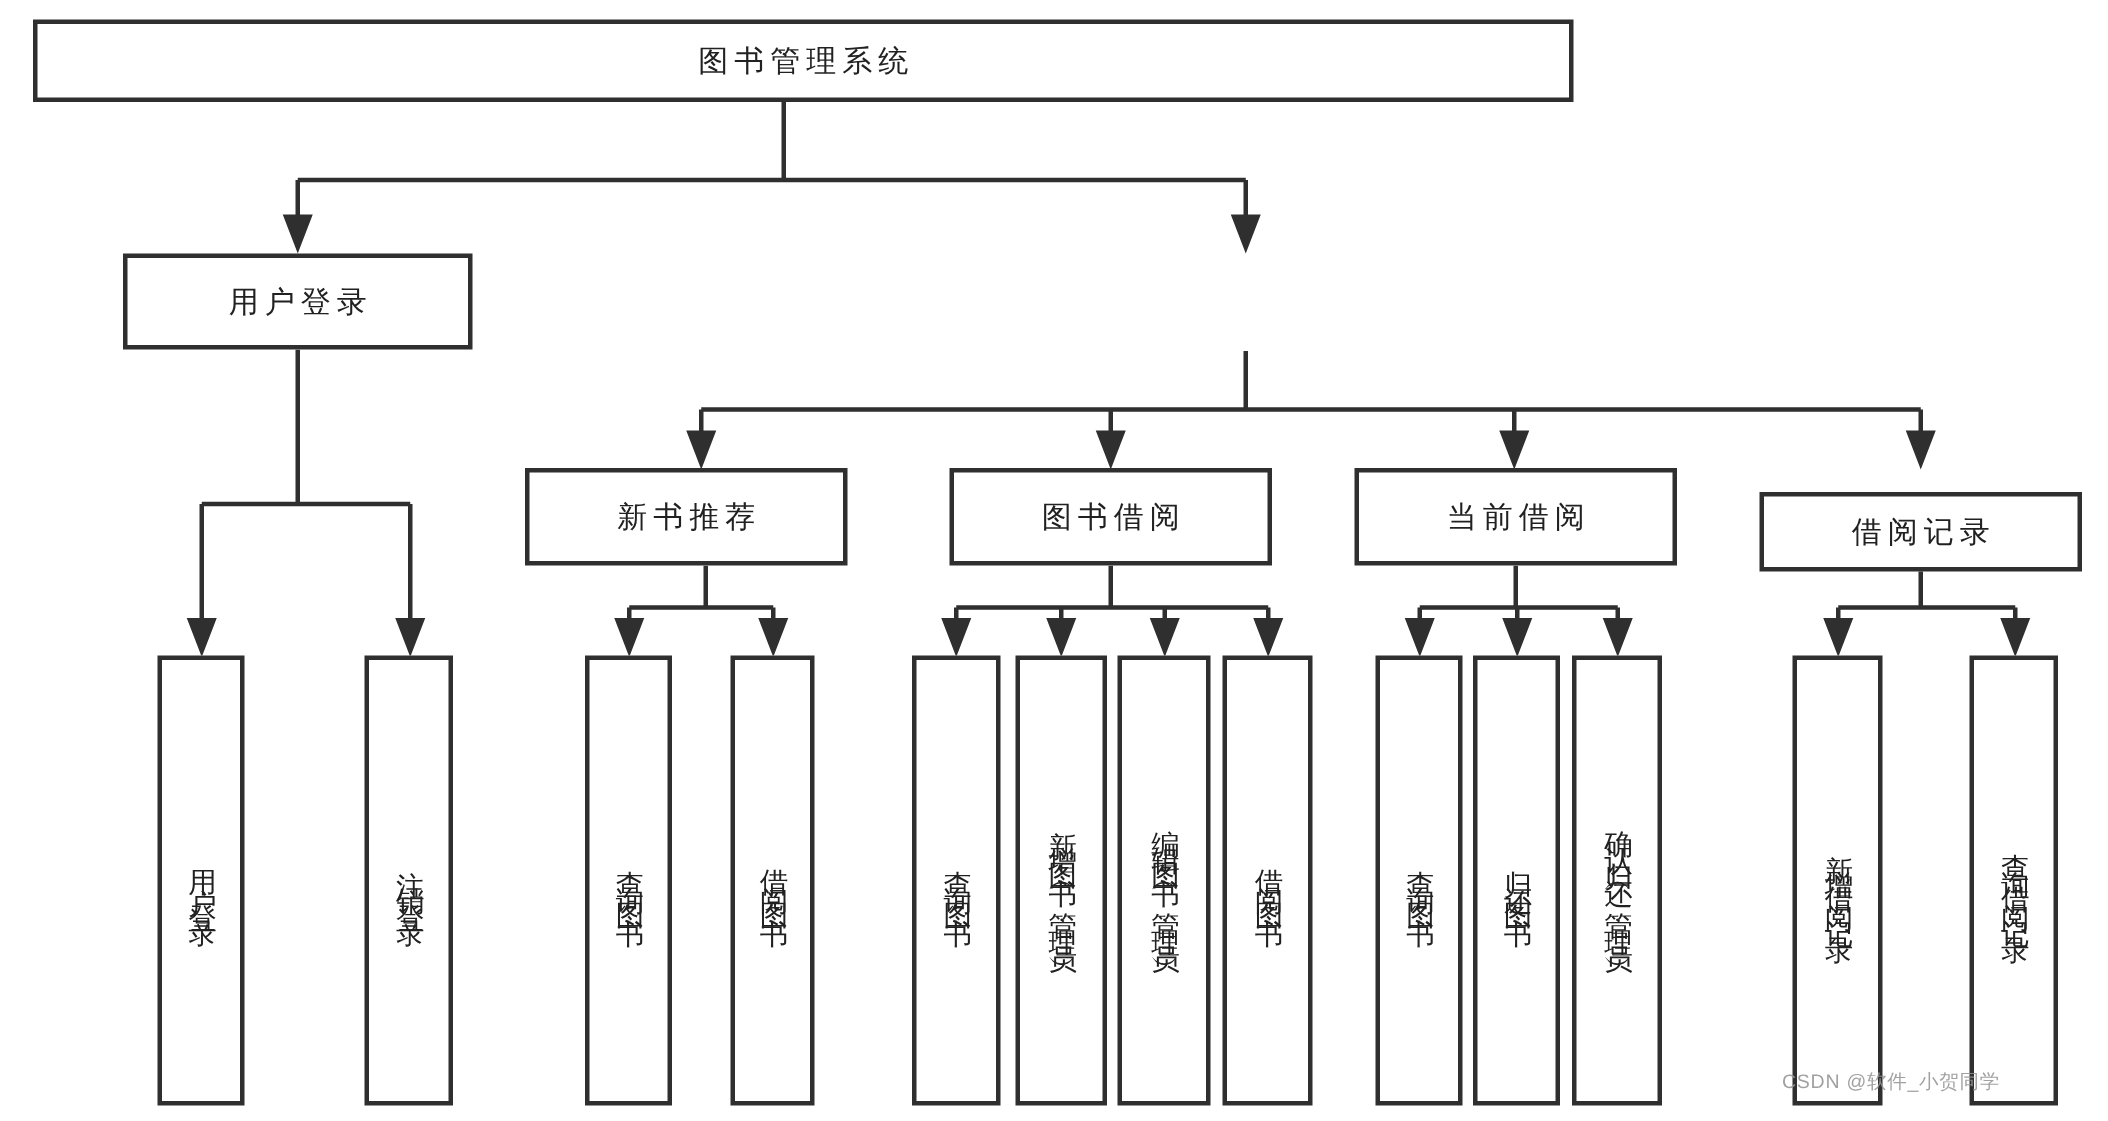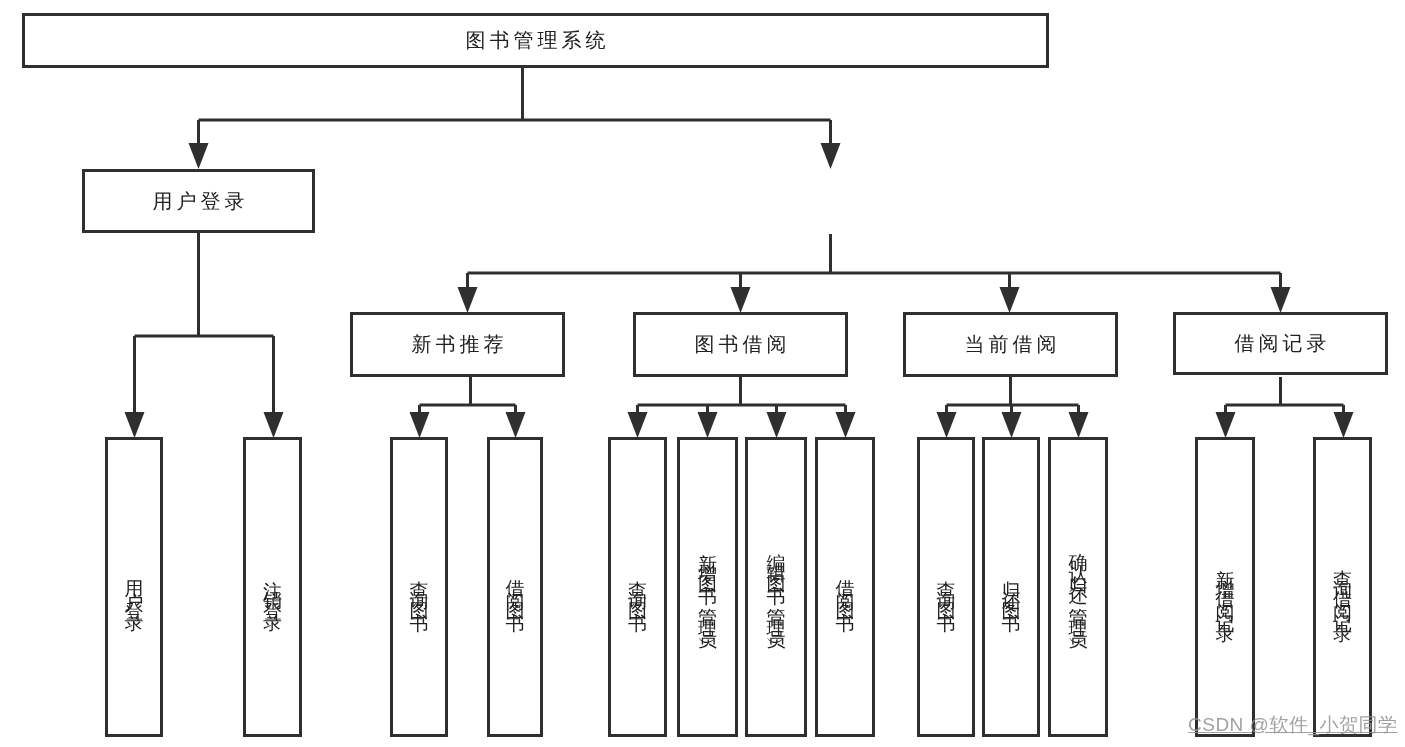--- a/index.html
+++ b/index.html
@@ -13,23 +13,22 @@
     border:3px solid #2f2f2f; display:flex; align-items:center; justify-content:center;
     z-index:1;
   }
   .hbox { font-size:20px; letter-spacing:4px; text-indent:4px; white-space:nowrap; }
   .vbox {
     writing-mode:vertical-rl; font-size:19px; letter-spacing:11px;
     line-height:1.05; text-align:center;
   }
   .watermark {
     position:absolute; left:1188px; top:712px; z-index:5;
-    font-size:19px; letter-spacing:0.5px; color:rgba(148,148,148,0.88);
+    font-size:13px; letter-spacing:0.5px; color:rgba(148,148,148,0.88);
     white-space:nowrap;
-    text-decoration:underline;
   }
 </style>
 </head>
 <body>
 
 <div class="canvas">
 
   <svg class="connectors" viewBox="0 0 1405 747" xmlns="http://www.w3.org/2000/svg">
     <g stroke="#2f2f2f" stroke-width="3" fill="none">
       <path d="M522.5 68 V120 M198.5 120 H830.5 M198.5 120 V148 M830.5 120 V148"></path>
@@ -61,21 +60,21 @@
          M1333.5 412 L1353.5 412 L1343.5 438 Z"></path>
   </svg>
 
   <div class="box hbox" style="left:22px; top:13px; width:1027px; height:55px;">图书管理系统</div>
 
   <div class="box hbox" style="left:82px; top:169px; width:233px; height:64px;">用户登录</div>
 
   <div class="box hbox" style="left:350px; top:312px; width:215px; height:65px;">新书推荐</div>
   <div class="box hbox" style="left:633px; top:312px; width:215px; height:65px;">图书借阅</div>
   <div class="box hbox" style="left:903px; top:312px; width:215px; height:65px;">当前借阅</div>
-  <div class="box hbox" style="left:1173px; top:312px; width:215px; height:63px;">借阅记录</div>
+  <div class="box hbox" style="left:1173px; top:328px; width:215px; height:53px;">借阅记录</div>
 
   <div class="box vbox" style="left:105px; top:437px; width:58px; height:300px;">用户登录</div>
   <div class="box vbox" style="left:243px; top:437px; width:59px; height:300px;">注销登录</div>
 
   <div class="box vbox" style="left:390px; top:437px; width:58px; height:300px;">查询图书</div>
   <div class="box vbox" style="left:487px; top:437px; width:56px; height:300px;">借阅图书</div>
 
   <div class="box vbox" style="left:608px; top:437px; width:59px; height:300px;">查询图书</div>
   <div class="box vbox" style="left:677px; top:437px; width:61px; height:300px;">新增图书（管理员）</div>
   <div class="box vbox" style="left:745px; top:437px; width:62px; height:300px;">编辑图书（管理员）</div>

